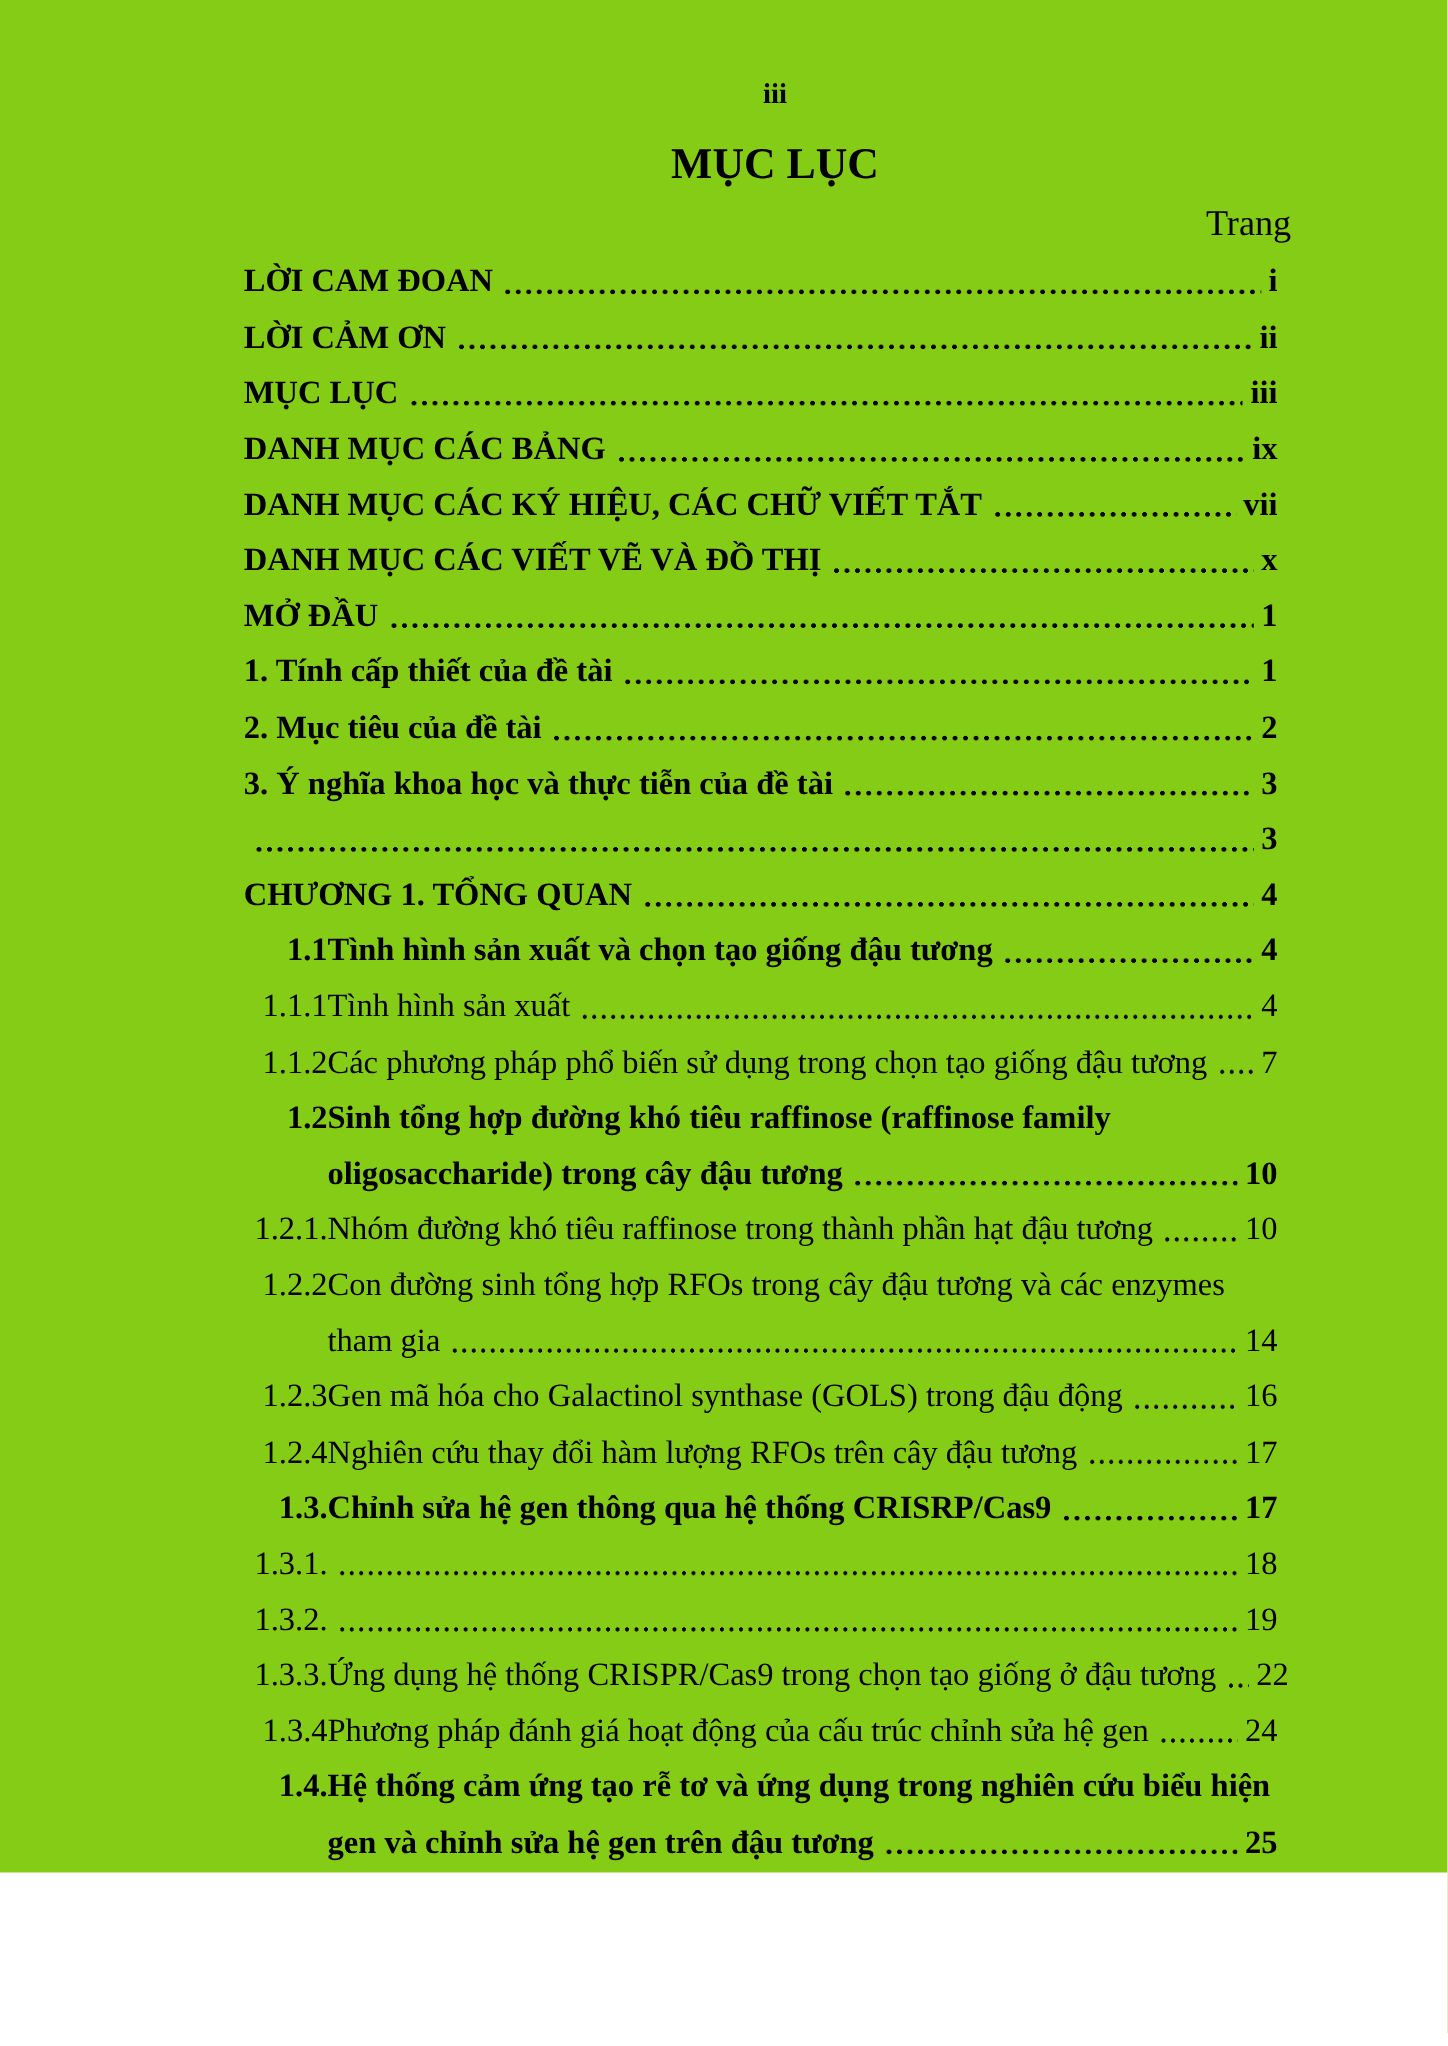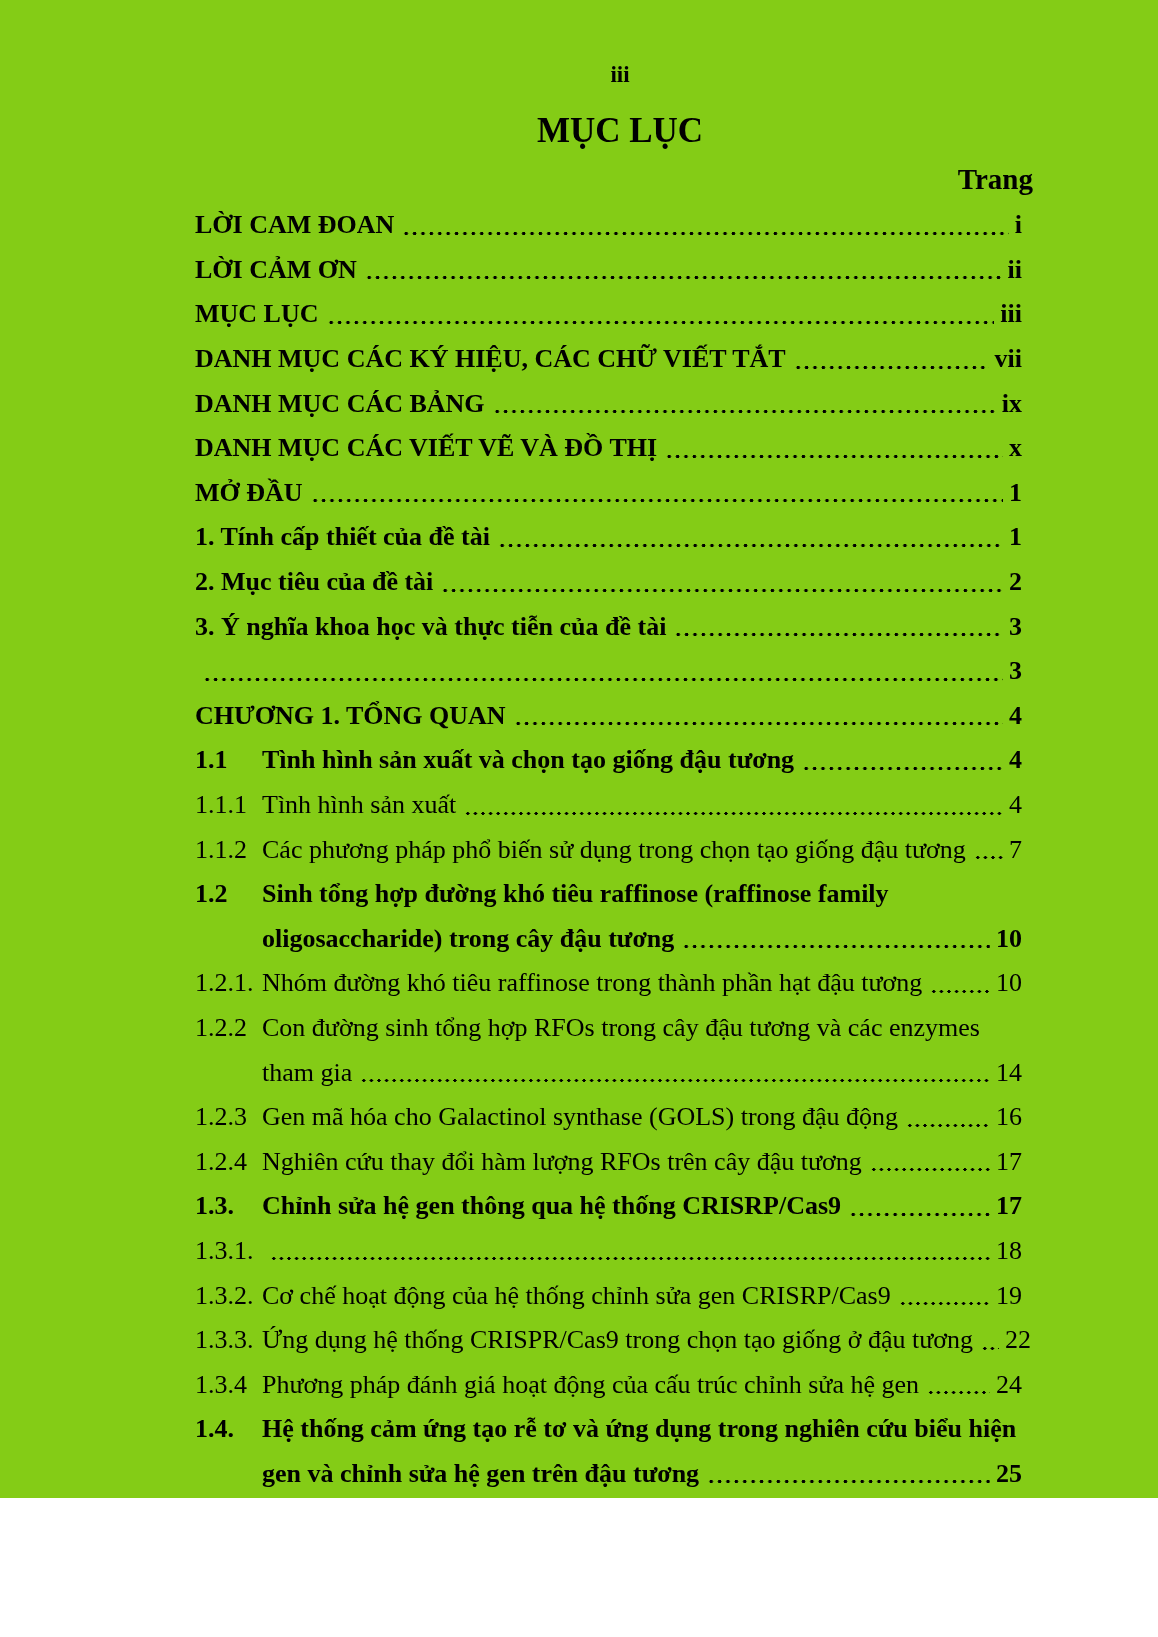--- a/index.html
+++ b/index.html
@@ -2,24 +2,24 @@
 <html><head>
 <meta charset="utf-8">
 <style>
   html,body { margin:0; padding:0; background:#ffffff; }
   body { width:1158px; height:1637px; font-family:"Liberation Serif", serif; color:#000; }
   .sheet { position:relative; width:1158px; height:1498px; background:#84cc16; overflow:hidden; }
 
   .corner-num { padding-top:62px; text-align:center; font-size:23px; line-height:26px; font-weight:bold; }
   .doc-title  { margin-top:23px; text-align:center; font-size:35px; line-height:40px; font-weight:bold; }
   .center-shift { position:relative; left:41px; }
-  .trang-row  { margin-top:13px; margin-right:125px; text-align:right; font-size:29px; line-height:30px; font-weight:bold; }
+  .trang-row  { margin-top:13px; margin-right:125px; text-align:right; font-size:29px; line-height:30px; font-weight:normal; }
 
   .toc-list { margin:9px 0 0 195px; width:827px; }
-  .toc-row  { display:flex; align-items:center; height:44.6px; font-size:26px; white-space:nowrap; }
+  .toc-row  { display:flex; align-items:center; height:44.6px; font-size:26px; white-space:nowrap;text-align:right; }
   .toc-row.bold { font-weight:bold; }
   .num   { flex:0 0 67px; }
   .title { flex:0 0 auto; }
   .leader {
     flex:1 1 auto; min-width:18px; height:5px;
     margin:0 6px 0 8px; transform:translateY(8px);
     background-image:radial-gradient(circle, #000 1.45px, transparent 1.65px);
     background-size:7.6px 5px; background-repeat:repeat-x; background-position:left center;
   }
   .toc-row.bold .leader {
@@ -51,28 +51,28 @@
         <span class="title">LỜI CẢM ƠN</span>
         <span class="leader"></span>
         <span class="page-num">ii</span>
       </div>
       <div class="toc-row bold">
         <span class="title">MỤC LỤC</span>
         <span class="leader"></span>
         <span class="page-num">iii</span>
       </div>
       <div class="toc-row bold">
+        <span class="title">DANH MỤC CÁC BẢNG</span>
+        <span class="leader"></span>
+        <span class="page-num">ix</span>
+      </div>
+      <div class="toc-row bold">
         <span class="title">DANH MỤC CÁC KÝ HIỆU, CÁC CHỮ VIẾT TẮT</span>
         <span class="leader"></span>
         <span class="page-num">vii</span>
-      </div>
-      <div class="toc-row bold">
-        <span class="title">DANH MỤC CÁC BẢNG</span>
-        <span class="leader"></span>
-        <span class="page-num">ix</span>
       </div>
       <div class="toc-row bold">
         <span class="title">DANH MỤC CÁC VIẾT VẼ VÀ ĐỒ THỊ</span>
         <span class="leader"></span>
         <span class="page-num">x</span>
       </div>
       <div class="toc-row bold">
         <span class="title">MỞ ĐẦU</span>
         <span class="leader"></span>
         <span class="page-num">1</span>
@@ -163,21 +163,20 @@
         <span class="leader"></span>
         <span class="page-num">17</span>
       </div>
       <div class="toc-row">
         <span class="num">1.3.1.</span>
         <span class="leader"></span>
         <span class="page-num">18</span>
       </div>
       <div class="toc-row">
         <span class="num">1.3.2.</span>
-        <span class="title">Cơ chế hoạt động của hệ thống chỉnh sửa gen CRISRP/Cas9</span>
         <span class="leader"></span>
         <span class="page-num">19</span>
       </div>
       <div class="toc-row">
         <span class="num">1.3.3.</span>
         <span class="title">Ứng dụng hệ thống CRISPR/Cas9 trong chọn tạo giống ở đậu tương</span>
         <span class="leader"></span>
         <span class="page-num">22</span>
       </div>
       <div class="toc-row">

